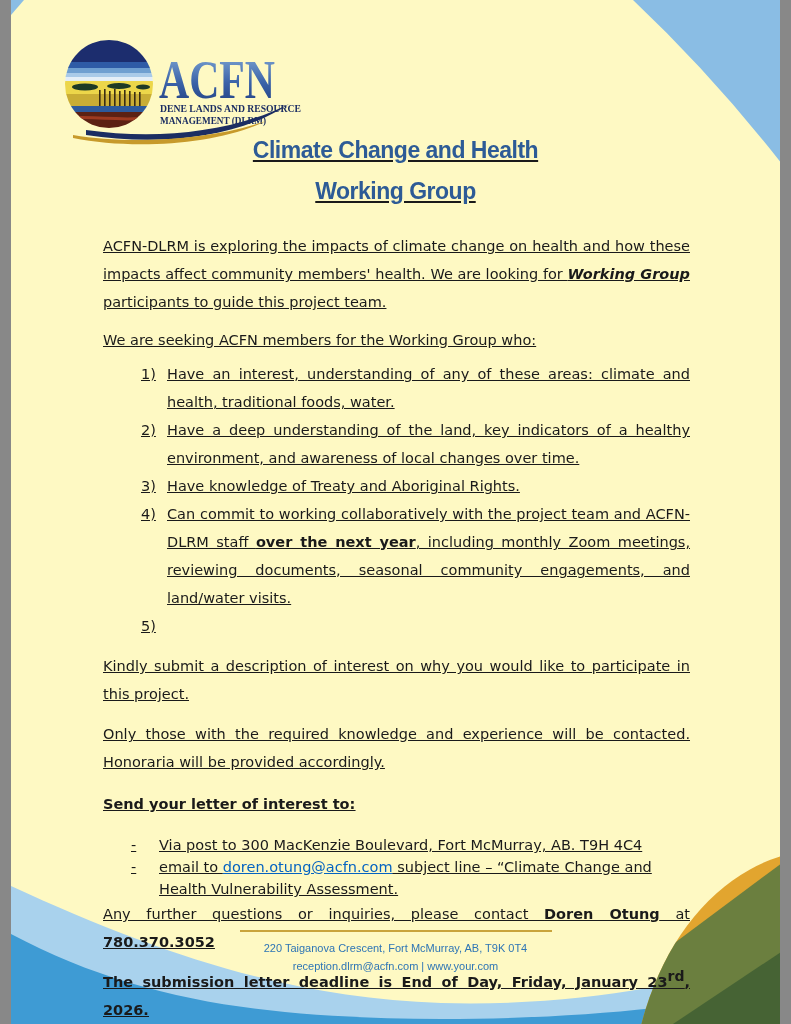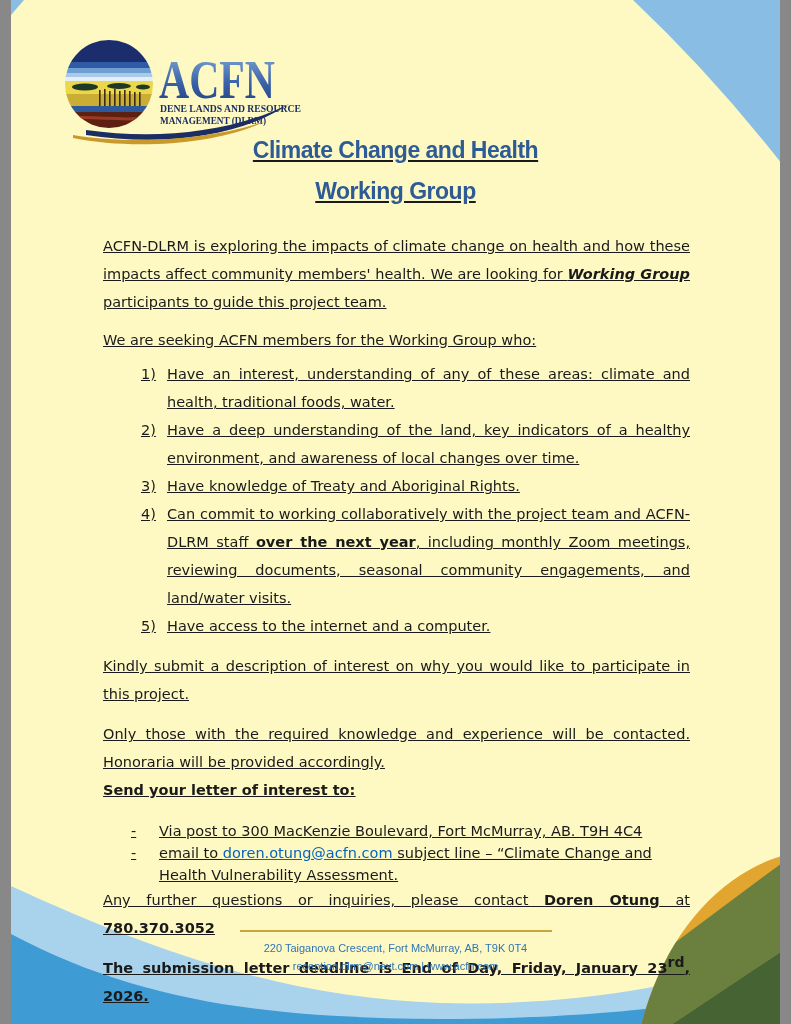--- a/index.html
+++ b/index.html
@@ -22,21 +22,21 @@
   .content p.intro { margin-top:20px; }
   .content p.seeking { margin-top:10px; }
   .content p.para { margin-top:12px; }
   b.bi { font-style:italic; }
 
   ol.numlist { margin-top:6px; list-style:none; }
   ol.numlist li { display:flex; }
   ol.numlist .num { flex:0 0 26px; margin-left:38px; }
   ol.numlist .itxt { flex:1; text-align:justify; }
 
-  .send-heading { font-weight:700; text-decoration:underline; }
+  .send-heading { margin-top:14px; font-weight:700; text-decoration:underline; }
 
   ul.dashlist { margin-top:16px; list-style:none; line-height:22px; }
   ul.dashlist li { display:flex; }
   ul.dashlist .dash { flex:0 0 28px; margin-left:28px; }
   ul.dashlist .itxt { flex:1; text-align:left; }
   a.email-link { color:#0563c1; text-decoration:underline; }
 
   .questions { margin-top:0; }
   .deadline { margin-top:6px; font-weight:700; text-decoration:underline; }
   sup { font-size:14px; }
@@ -138,21 +138,20 @@
         <li>
             <span class="num">3)</span>
             <span class="itxt"><span>Have knowledge of Treaty and Aboriginal Rights.</span><b></b><span></span></span>
           </li>
         <li>
             <span class="num">4)</span>
             <span class="itxt"><span>Can commit to working collaboratively with the project team and ACFN-DLRM staff </span><b>over the next year</b><span>, including monthly Zoom meetings, reviewing documents, seasonal community engagements, and land/water visits.</span></span>
           </li>
         <li>
             <span class="num">5)</span>
-            <span class="itxt"><span>Have access to the internet and a computer.</span><b></b><span></span></span>
           </li>
       </ol>
 
       <p class="para">Kindly submit a description of interest on why you would like to participate in this project.</p>
 
       <p class="para">Only those with the required knowledge and experience will be contacted. Honoraria will be provided accordingly.</p>
 
       <p class="send-heading">Send your letter of interest to:</p>
 
       <ul class="dashlist">
@@ -168,16 +167,16 @@
 
       <p class="questions"><span>Any further questions or inquiries, please contact </span><b>Doren Otung</b><span> at </span><b>780.370.3052</b></p>
 
       <p class="deadline"><span>The submission letter deadline is End of Day, Friday, January 23</span><sup>rd</sup><span>, 2026.</span></p>
     </div>
   </div>
 
   <div class="footer">
     <div class="footer-rule"></div>
     <div>220 Taiganova Crescent, Fort McMurray, AB, T9K 0T4</div>
-    <div>reception.dlrm@next.com | www.acfn.com</div>
+    <div>reception.dlrm@acfn.com | www.your.com</div>
   </div>
 
 </div>
 
 </body></html>

